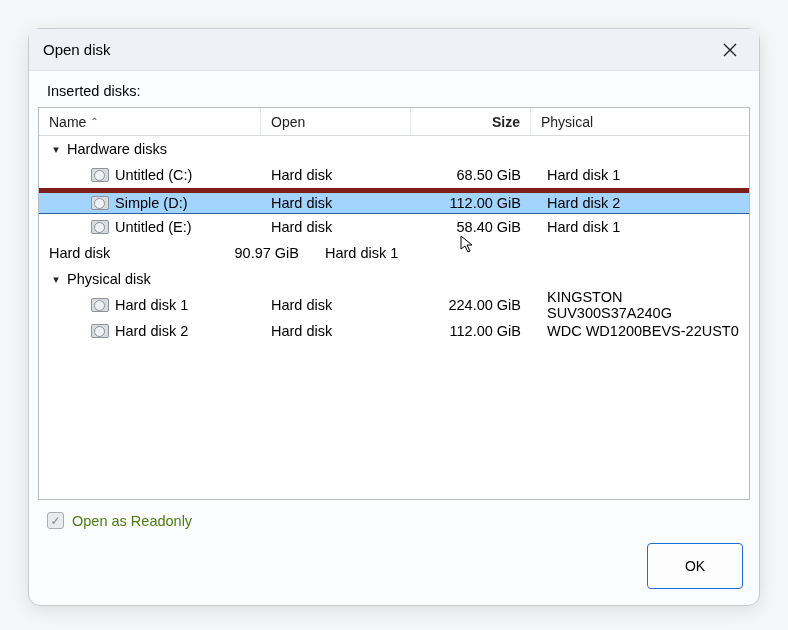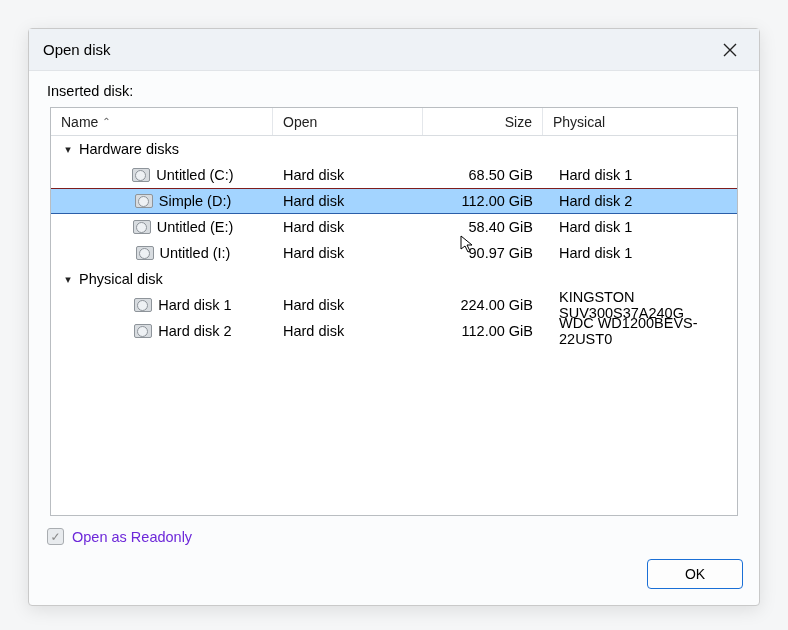--- a/index.html
+++ b/index.html
@@ -14,73 +14,73 @@
     position: relative;
   }
   .dialog {
     position: absolute;
     left: 28px;
     top: 28px;
     width: 732px;
     height: 578px;
     background: #fbfcfd;
     border: 1px solid #c9c9c9;
-    border-radius: 4px;
+    border-radius: 12px;
     box-shadow: 0 4px 18px rgba(0,0,0,.10);
     display: flex;
     flex-direction: column;
   }
   .titlebar {
     height: 42px;
     background: #eef2f6;
     display: flex;
     align-items: center;
     padding: 0 14px;
     border-bottom: 1px solid #e1e4e8;
   }
   .titlebar .title { font-size: 15px; }
   .titlebar .close {
     margin-left: auto; width: 30px; height: 30px;
     display:flex;align-items:center;justify-content:center;
     cursor: pointer; font-size: 18px;
   }
   .section-label { padding: 12px 18px 8px 18px; font-size: 14.5px; }
-  .list-wrap { padding: 0 21px; flex: 1; display:flex; }
+  .list-wrap { padding: 0 9px; flex: 1; display:flex; }
   .list {
     flex: 1; border: 1px solid #b9bdc1; background: #fff;
     display:flex; flex-direction:column; overflow:hidden;
   }
   .hdr { display:flex; height:28px; border-bottom:1px solid #d9dde1; }
   .hdr-cell {
     display:flex; align-items:center; padding:0 10px;
     border-right:1px solid #e4e7eb; font-size:14px; color:#222;
     cursor:pointer; user-select:none;
   }
   .hdr-cell:last-child{border-right:none;}
   .sort-caret{font-size:10px;margin-left:4px;color:#555;}
   .col-name{width:222px;}
   .col-type{width:150px;}
-  .col-size{width:120px; justify-content:flex-end;}
+  .col-size{width:120px; justify-content:flex-end;font-weight:bold;}
   .col-hw  {flex:1;}
   .rows{flex:1;overflow:auto;}
   .group-row{
     display:flex;align-items:center;height:26px;padding-left:10px;
     cursor:pointer;
   }
   .chev{width:14px;text-align:center;font-size:11px;color:#222;margin-right:4px;}
   .group-label{font-size:14.5px;}
   .drow{
     display:flex;align-items:center;height:26px;
   }
   .drow.selected{
     background:#a3d4ff;
-    border-top:1px solid #7f1d1d;
+    border-top:5px solid #7f1d1d;
     border-bottom:1px solid #2a5ea8;
   }
-  .dcell{padding:0 10px;font-size:14.5px;justify-content:center;}
+  .dcell{padding:0 10px;font-size:14.5px;}
   .dcell.name{width:222px;display:flex;align-items:center;padding-left:52px;}
   .dcell.type{width:150px;}
   .dcell.size{width:120px;text-align:right;}
   .dcell.hw{flex:1;padding-left:16px;}
   .disk-icon{
     width:18px;height:14px;margin-right:6px;position:relative;flex:0 0 18px;
   }
   .disk-icon::before{
     content:"";position:absolute;inset:0;background:#d8dce0;
     border:1px solid #8e949a;border-radius:2px;
@@ -91,43 +91,43 @@
   }
   .cursor{
     position:absolute;left:460px;top:235px;width:16px;height:20px;pointer-events:none;
   }
   .footer{padding:8px 16px 16px 16px;}
   .chkline{display:flex;align-items:center;gap:8px;padding:4px 2px 14px 2px;}
   .chkbox{
     width:17px;height:17px;border:1px solid #a9adb1;border-radius:3px;
     background:#e8ebee;display:flex;align-items:center;justify-content:center;font-size:12px;color:#888;
   }
-  .chklabel{color:#6d28d9;font-size:14.5px;}
+  .chklabel{color:#4d7c0f;font-size:14.5px;}
   .btnrow{display:flex;justify-content:flex-end;gap:14px;}
   .btn{
-    min-width:96px;height:30px;border-radius:4px;font-size:14px;
+    min-width:96px;height:46px;border-radius:4px;font-size:14px;
     display:flex;align-items:center;justify-content:center;cursor:pointer;
     background:#fdfdfd;border:1px solid #b9bdc1;
   }
   .btn.primary{border:1.5px solid #1a6fd6;}
 </style>
 </head>
 <body>
 
 <div class="dialog">
   <div class="titlebar">
     <span class="title">Open disk</span>
     <span class="close">
       <svg width="14" height="14" viewBox="0 0 14 14">
           <path d="M1 1 L13 13 M13 1 L1 13" stroke="#222" stroke-width="1.4" fill="none"></path>
         </svg>
     </span>
   </div>
 
-  <div class="section-label">Inserted disk:</div>
+  <div class="section-label">Inserted disks:</div>
 
   <div class="list-wrap">
     <div class="list">
       <div class="hdr">
         <div class="hdr-cell col-name">
           <span>Name</span>
           <span class="sort-caret">⌃</span>
         </div>
         <div class="hdr-cell col-type">Open</div>
         <div class="hdr-cell col-size">Size</div>
@@ -161,24 +161,20 @@
         <div class="drow">
           <div class="dcell name">
               <span class="disk-icon"></span>
               <span>Untitled (E:)</span>
             </div>
           <div class="dcell type">Hard disk</div>
           <div class="dcell size">58.40 GiB</div>
           <div class="dcell hw">Hard disk 1</div>
         </div>
         <div class="drow">
-          <div class="dcell name">
-              <span class="disk-icon"></span>
-              <span>Untitled (I:)</span>
-            </div>
           <div class="dcell type">Hard disk</div>
           <div class="dcell size">90.97 GiB</div>
           <div class="dcell hw">Hard disk 1</div>
         </div>
 
         <div class="group-row">
           <span class="chev">▾</span>
           <span class="group-label">Physical disk</span>
         </div>
 

